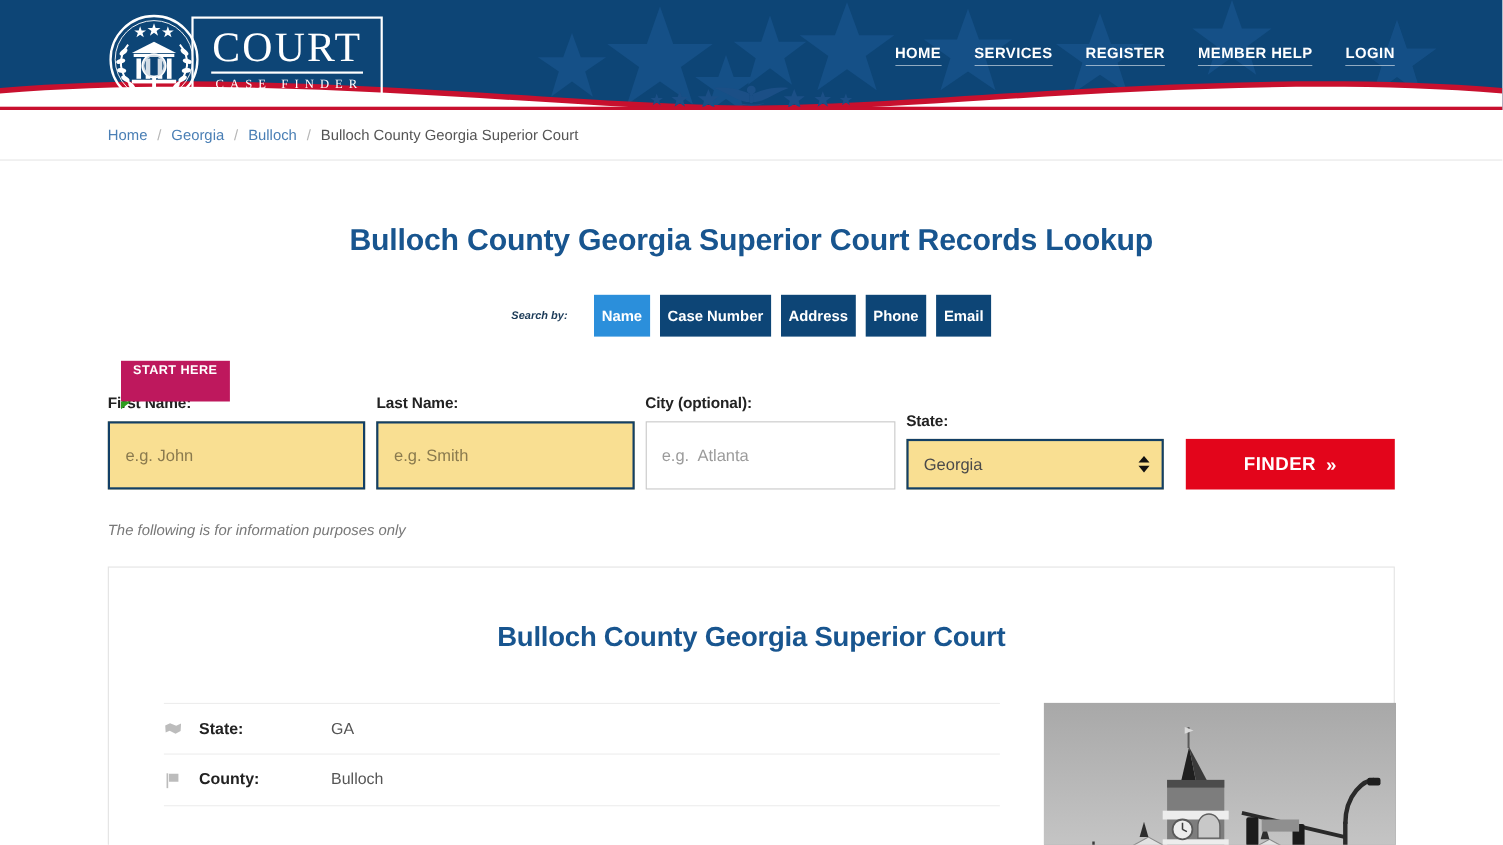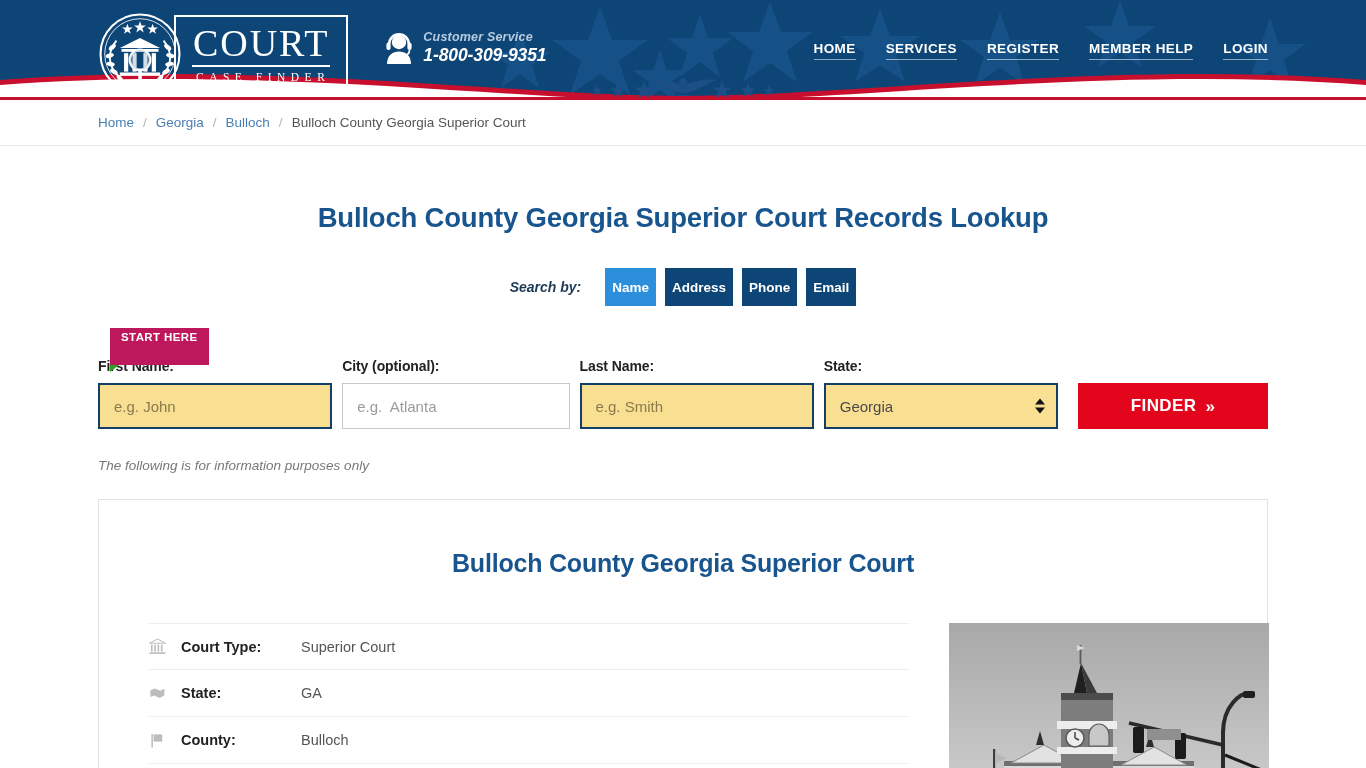--- a/index.html
+++ b/index.html
@@ -160,21 +160,21 @@
   
   .searchby-row {
     display: flex;
     justify-content: center;
     align-items: center;
     margin-top: 34px;
     gap: 9px;
   }
   .searchby-label {
     color: #1b3a57;
-    font-size: 14px;
+    font-size: 10px;
     font-weight: bold;
     font-style: italic;
     margin-right: 15px;
   }
   .sb-tab {
     background: #0d4576;
     color: #ffffff;
     font-size: 13.5px;
     font-weight: bold;
     border: none;
@@ -218,21 +218,21 @@
   .field.city   { width: 228px; }
   .field.state  { width: 235px; }
   .field-label {
     color: #222;
     font-size: 14px;
     font-weight: bold;
     margin-bottom: 9px;
     letter-spacing: -.1px;
   }
   .field-input {
-    height: 46px;
+    height: 62px;
     border: 2px solid #123f66;
     background: #f9df92;
     font-size: 15px;
     color: #8a7a4e;
     padding: 0 14px;
     width: 100%;
     font-family: "Liberation Sans", sans-serif;
     outline: none;
   }
   .field-input::placeholder { color: #8a7a4e; opacity: 1; }
@@ -407,35 +407,20 @@
         <circle cx="50" cy="57" r="12" fill="none" stroke="#ffffff" stroke-width="3.2"></circle>
         <circle cx="50" cy="57" r="12" fill="#0d4576" opacity="0.18"></circle>
         <rect x="48" y="68" width="4.2" height="18" fill="#ffffff"></rect>
       </svg>
       <div class="logo-wordmark">
         <div class="logo-court">COURT</div>
         <div class="logo-sub">CASE FINDER</div>
       </div>
     </div>
 
-    <div class="cs-block">
-      <svg class="cs-icon" viewBox="0 0 30 32" aria-hidden="true">
-        <circle cx="15" cy="10" r="7.2" fill="#ffffff"></circle>
-        <path d="M3 32 C3 23 9 19.5 15 19.5 C21 19.5 27 23 27 32 Z" fill="#ffffff"></path>
-        <path d="M5.2 12 A9.8 9.8 0 0 1 24.8 12" fill="none" stroke="#ffffff" stroke-width="2.6"></path>
-        <rect x="2.4" y="10.6" width="4.2" height="7.4" rx="2.1" fill="#ffffff"></rect>
-        <rect x="23.4" y="10.6" width="4.2" height="7.4" rx="2.1" fill="#ffffff"></rect>
-        <path d="M25.5 18 C25.5 22.4 21.5 23.6 18.6 23.6" fill="none" stroke="#ffffff" stroke-width="1.7"></path>
-        <ellipse cx="17.4" cy="23.6" rx="2.3" ry="1.7" fill="#ffffff"></ellipse>
-      </svg>
-      <div class="cs-text">
-        <div class="cs-label">Customer Service</div>
-        <div class="cs-phone">1-800-309-9351</div>
-      </div>
-    </div>
 
     <nav class="main-nav">
       <a class="nav-link">HOME</a>
       <a class="nav-link">SERVICES</a>
       <a class="nav-link">REGISTER</a>
       <a class="nav-link">MEMBER HELP</a>
       <a class="nav-link">LOGIN</a>
     </nav>
   </div>
 
@@ -476,41 +461,42 @@
   <span class="crumb-current">Bulloch County Georgia Superior Court</span>
 </div>
 
 <main class="page-wrap">
 
   <h1 class="page-title">Bulloch County Georgia Superior Court Records Lookup</h1>
 
   <div class="searchby-row">
     <span class="searchby-label">Search by:</span>
     <button class="sb-tab active">Name</button>
+    <button class="sb-tab">Case Number</button>
     <button class="sb-tab">Address</button>
     <button class="sb-tab">Phone</button>
     <button class="sb-tab">Email</button>
   </div>
 
   <div class="start-here-wrap">
     <span class="start-here">START HERE</span>
   </div>
 
   <form class="search-form">
     <div class="field first">
       <label class="field-label">First Name:</label>
       <input class="field-input" type="text" placeholder="e.g. John" style="">
     </div>
+    <div class="field last">
+      <label class="field-label">Last Name:</label>
+      <input class="field-input" type="text" placeholder="e.g. Smith" style="">
+    </div>
     <div class="field city">
       <label class="field-label">City (optional):</label>
       <input class="field-input plain" type="text" placeholder="e.g.  Atlanta" style="">
-    </div>
-    <div class="field last">
-      <label class="field-label">Last Name:</label>
-      <input class="field-input" type="text" placeholder="e.g. Smith" style="">
     </div>
     <div class="field state">
       <label class="field-label">State:</label>
       <div class="select-wrap">
         <div class="select-box">Georgia</div>
         <span class="select-arrows">
           <i class="arrow-up"></i>
             <i class="arrow-dn"></i>
         </span>
       </div>
@@ -523,34 +509,20 @@
 
   <div class="info-note">The following is for information purposes only</div>
 
   <section class="result-card">
     <h2 class="card-title">Bulloch County Georgia Superior Court</h2>
 
     <div class="card-body">
 
       <div class="detail-table">
 
-        <div class="detail-row">
-          <span class="detail-icon">
-            <svg width="17" height="17" viewBox="0 0 17 17" aria-hidden="true">
-              <polygon points="8.5,1 16.5,5.2 0.5,5.2" fill="none" stroke="#bcbcbc" stroke-width="1"></polygon>
-              <rect x="2" y="6.6" width="1.6" height="7" fill="#bcbcbc"></rect>
-              <rect x="5.3" y="6.6" width="1.6" height="7" fill="#bcbcbc"></rect>
-              <rect x="8.6" y="6.6" width="1.6" height="7" fill="#bcbcbc"></rect>
-              <rect x="11.9" y="6.6" width="1.6" height="7" fill="#bcbcbc"></rect>
-              <rect x="0.5" y="14.3" width="16" height="1.6" fill="#bcbcbc"></rect>
-            </svg>
-          </span>
-          <span class="detail-label">Court Type:</span>
-          <span class="detail-value">Superior Court</span>
-        </div>
 
         <div class="detail-row">
           <span class="detail-icon">
             <svg width="17" height="17" viewBox="0 0 17 17" aria-hidden="true">
               <path d="M1.2 5.5 L5.6 3.4 L11.2 5.8 L15.6 3.8 L15.2 10.6 L10.6 13 L5.2 10.4 L1.6 12 Z" fill="#bcbcbc"></path>
             </svg>
           </span>
           <span class="detail-label">State:</span>
           <span class="detail-value">GA</span>
         </div>

